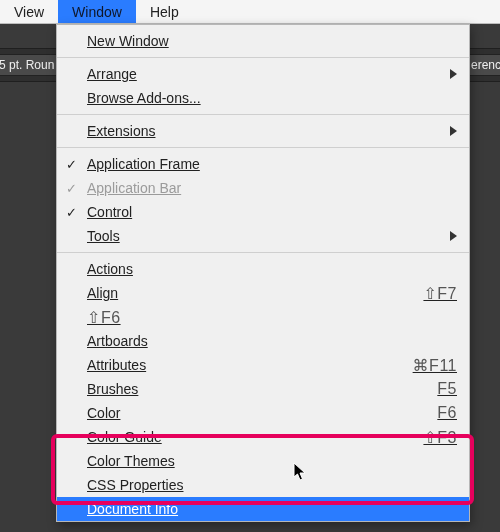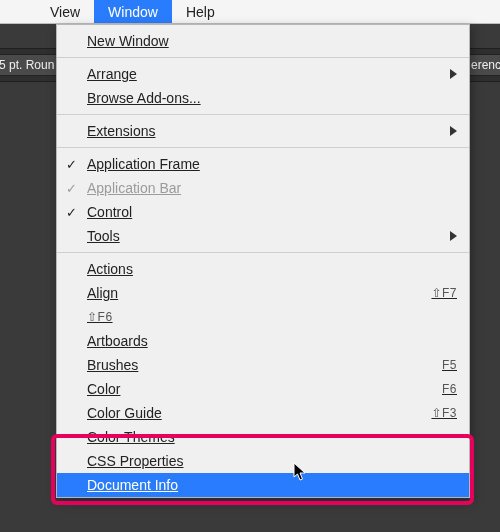--- a/index.html
+++ b/index.html
@@ -50,32 +50,31 @@
     color: #eee;
   }
   .menubar {
     position: absolute;
     top: 0; left: 0; right: 0;
     height: 24px;
     background: #f5f5f5;
     border-bottom: 1px solid #bdbdbd;
     display: flex;
     align-items: stretch;
-    padding-left: 36px;
   }
   .menubar-item {
     padding: 0 14px;
     display: flex;
     align-items: center;
     color: #222;
     cursor: default;
   }
   .menubar-item.active {
     background: #2a7cff;
-    color: #ffffff;
+    color: #0f172a;
   }
   .dropdown {
     position: absolute;
     top: 24px;
     left: 56px;
     width: 414px;
     background: #f0f0f0;
     border: 1px solid #b7b7b7;
     box-shadow: 2px 4px 10px rgba(0,0,0,0.35);
     padding: 4px 0 0 0;
@@ -92,21 +91,21 @@
     text-decoration: underline;
   }
   .menu-item.disabled { color: #9b9b9b; }
   .menu-item.highlight {
     background: #2a7cff;
     color: #fff;
   }
   .menu-item .label { flex: 1; white-space: nowrap; }
   .menu-item .shortcut {
     color: #555;
-    font-size: 12px;
+    font-size: 16px;
     letter-spacing: 0.5px;
   }
   .menu-item .check {
     position: absolute;
     left: 9px;
     font-size: 13px;
   }
   .menu-item .sub-arrow {
     width: 0; height: 0;
     border-top: 5px solid transparent;
@@ -198,20 +197,24 @@
     <span class="label">Align</span>
     <span class="shortcut">⇧F7</span>
   </div>
   <div class="menu-item">
     <span class="shortcut">⇧F6</span>
   </div>
   <div class="menu-item">
     <span class="label">Artboards</span>
   </div>
   <div class="menu-item">
+    <span class="label">Attributes</span>
+    <span class="shortcut">⌘F11</span>
+  </div>
+  <div class="menu-item">
     <span class="label">Brushes</span>
     <span class="shortcut">F5</span>
   </div>
   <div class="menu-item">
     <span class="label">Color</span>
     <span class="shortcut">F6</span>
   </div>
   <div class="menu-item">
     <span class="label">Color Guide</span>
     <span class="shortcut">⇧F3</span>

